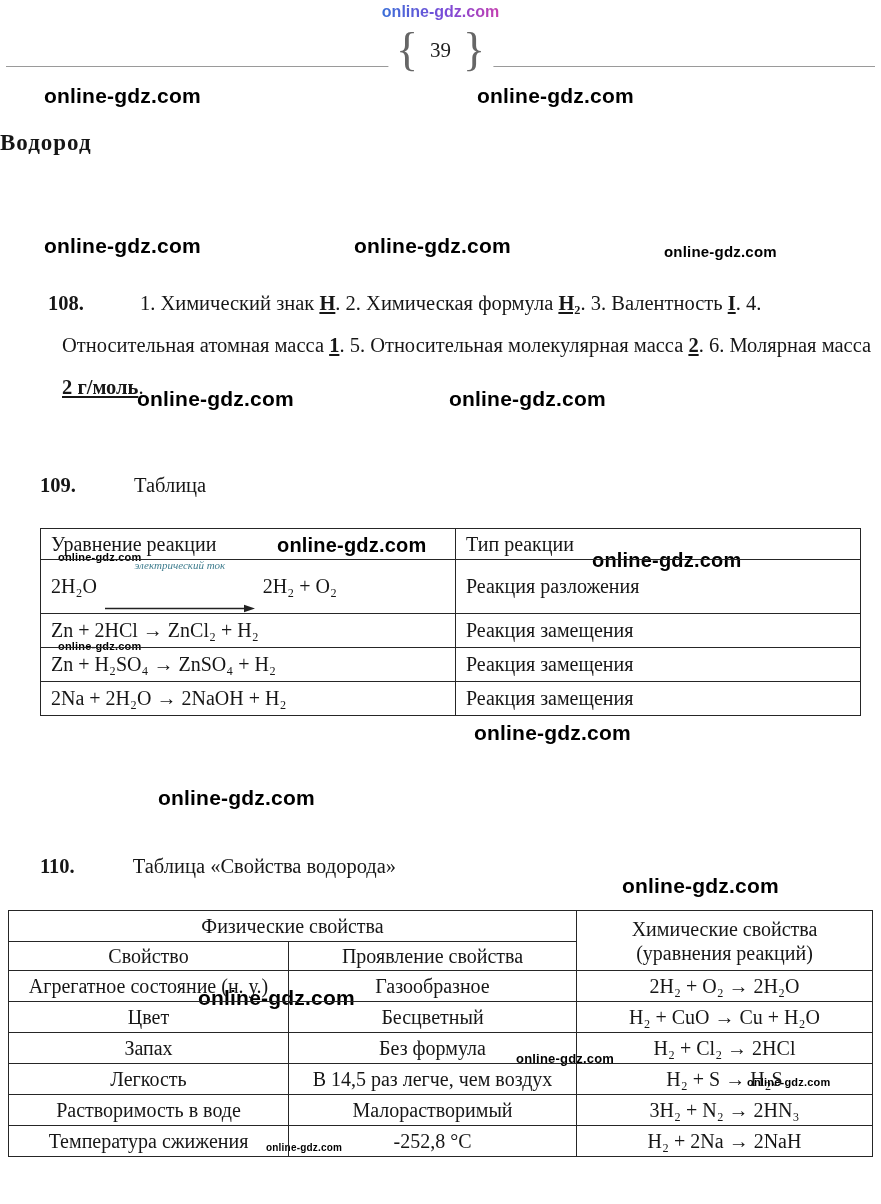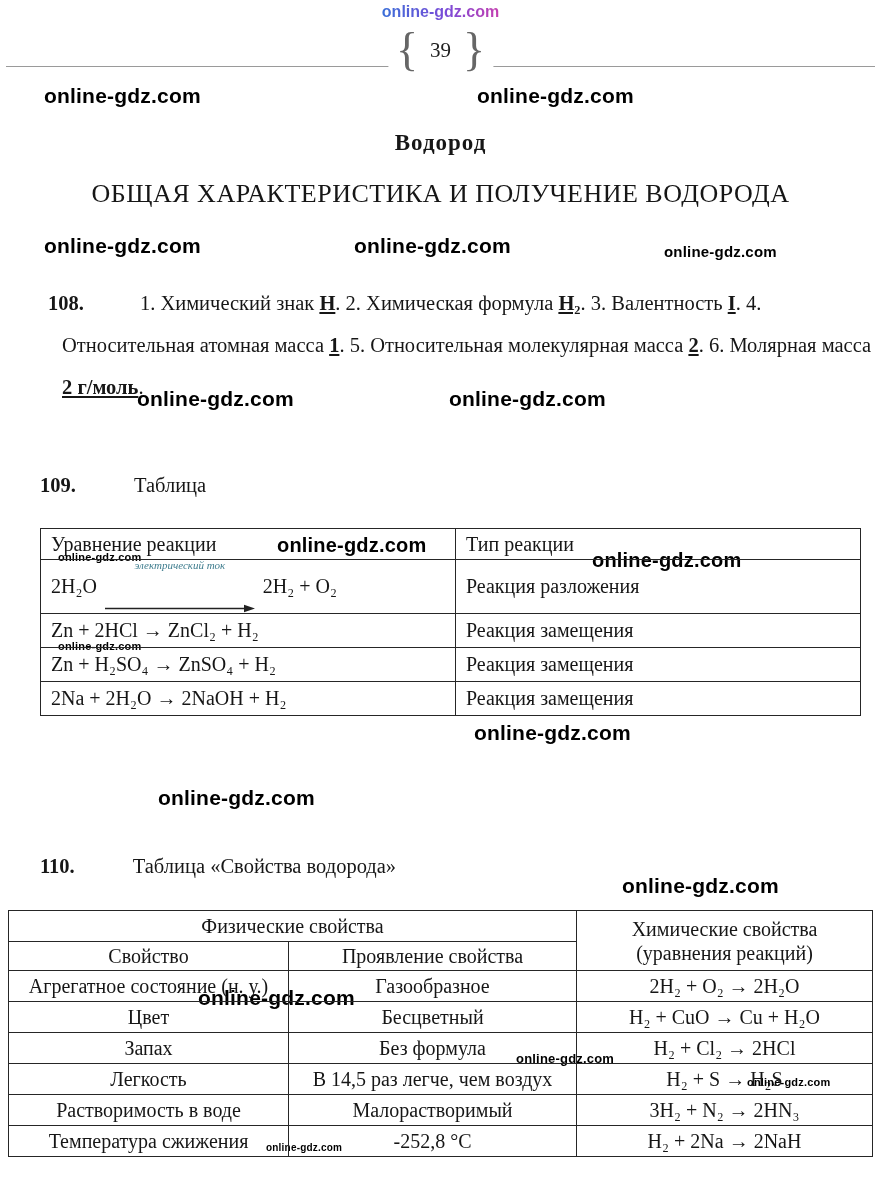--- a/index.html
+++ b/index.html
@@ -26,21 +26,21 @@
   .rule{position:absolute; top:66px; left:6px; right:6px; border-top:1.4px solid #9a9a9a;}
   .ornament{
     position:absolute; top:24px; left:50%; transform:translateX(-50%);
     height:52px; background:#fff; padding:0 8px;
     display:flex; align-items:center; gap:3px; z-index:2;
   }
   .brace{font-size:46px; color:#666; line-height:50px; font-weight:400;}
   .pagenum{font-size:21px; color:#222; padding:0 9px;}
   
   .title{
-    position:absolute; top:130px; left:0; right:0; text-align:center;
+    position:absolute; top:130px; left:0; right:0; text-align:left;
     font-weight:700; font-size:23px; letter-spacing:1px;
   }
   .subtitle{
     position:absolute; top:179px; left:0; right:0; text-align:center;
     font-size:26px; letter-spacing:0.5px;
   }
   
   .prob{
     position:absolute; left:40px; width:810px; margin:8px;
     font-size:20.5px; line-height:42px; padding-left:14px;
@@ -93,21 +93,20 @@
   <span class="wm s11" style="left:58px;top:640px">online-gdz.com</span>
   <span class="wm s21" style="left:474px;top:721px">online-gdz.com</span>
   <span class="wm s21" style="left:158px;top:786px">online-gdz.com</span>
   <span class="wm s21" style="left:622px;top:874px">online-gdz.com</span>
   <span class="wm s21" style="left:198px;top:986px">online-gdz.com</span>
   <span class="wm s13" style="left:516px;top:1051px">online-gdz.com</span>
   <span class="wm s11" style="left:747px;top:1076px">online-gdz.com</span>
   <span class="wm s10" style="left:266px;top:1142px">online-gdz.com</span>
 
   <div class="title">Водород</div>
-  <div class="subtitle">ОБЩАЯ ХАРАКТЕРИСТИКА И ПОЛУЧЕНИЕ ВОДОРОДА</div>
 
   <p class="prob" style="top:274px">
     <span class="pnum">108.</span><span>1. Химический знак </span><span class="bu">Н</span><span>. 2. Химическая формула </span><span class="bu">Н₂</span><span>. 3. Валентность </span><span class="bu">I</span><span>. 4. Относительная атомная масса </span><span class="bu">1</span><span>. 5. Относительная молекулярная масса </span><span class="bu">2</span><span>. 6. Молярная масса </span><span class="bu">2 г/моль</span><span>.</span>
   </p>
 
   <div class="plabel" style="top:474px">
     <span class="pnum">109.</span><span>Таблица</span>
   </div>
 
   <table class="t1">

